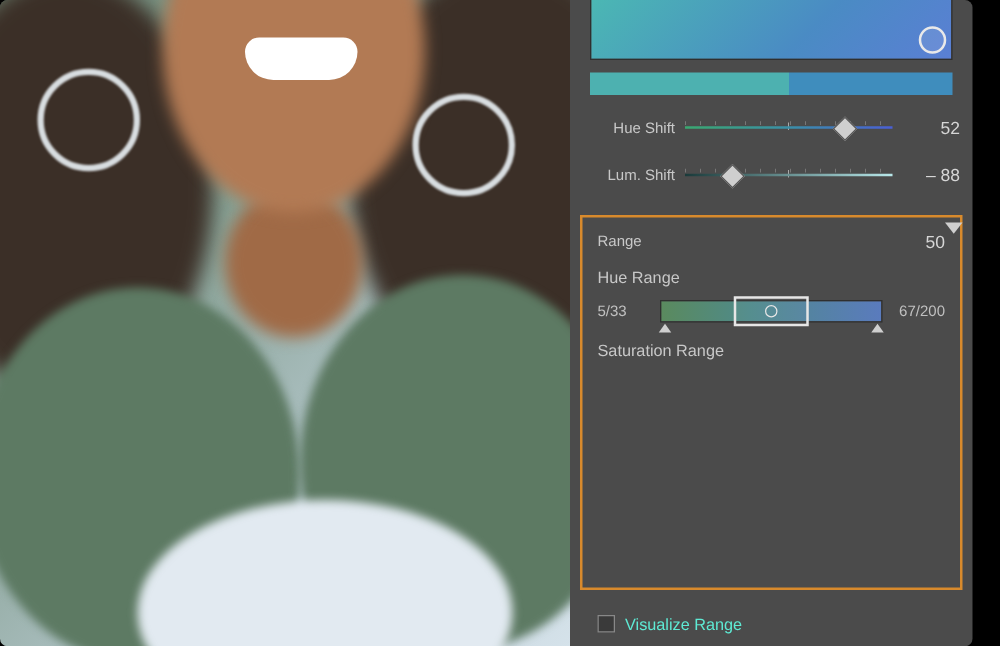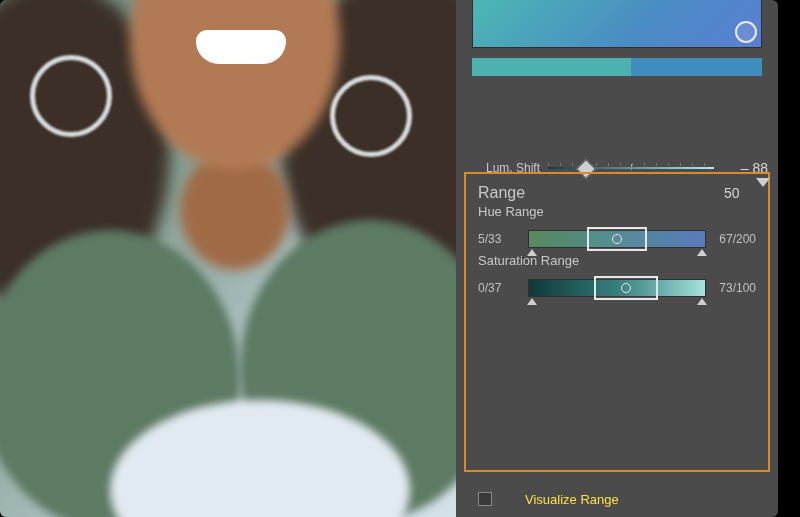--- a/index.html
+++ b/index.html
@@ -116,51 +116,51 @@
     width:48px; text-align:right; color:#d6d6d6; font-size:14px; padding-left:6px;
   }
 
   .hue-track   .line { background:linear-gradient(90deg,#3aa870,#3a8fa8,#4a5fd4);}
   .sat-track   .line { background:linear-gradient(90deg,#7a7a7a,#4aa8c8);}
   .lum-track   .line { background:linear-gradient(90deg,#1a3a3a,#b8e8ea);}
   .range-track .line { background:#888;}
 
   .row-hue   { top: 90px; }
   .row-sat   { top:116px; }
-  .row-lum   { top:156px; }
+  .row-lum   { top:128px; }
 
   
   .range-box {
     position:absolute;
     left:-2px; right:-2px; top:172px; height:300px;
     border:2px solid #d88a2c;
     box-sizing:border-box;
     padding:8px 12px 6px 12px;
   }
   .range-row {
     display:flex; align-items:center; height:22px;
   }
   .range-row .lbl {
-    width:56px; text-align:left; color:#c8c8c8; font-size:16px;
+    width:56px; text-align:left; color:#c8c8c8; font-size:12px;
   }
   .range-row .track {
     flex:1; position:relative; height:14px; margin:0 4px;
   }
   .range-row .tri {
     position:absolute; right:-2px; top:4px; width:0;height:0;
     border-left:7px solid transparent;
     border-right:7px solid transparent;
     border-top:9px solid #cfcfcf;
   }
   .range-row .val {
-    width:32px; text-align:left; color:#d6d6d6; font-size:14px;
+    width:32px; text-align:right; color:#d6d6d6; font-size:14px;
   }
 
   .section-title {
-    color:#c8c8c8; font-size:13px;
+    margin-top:10px; color:#c8c8c8; font-size:13px;
   }
 
   .rng {
     display:flex; align-items:center; margin-top:6px; height:28px;
   }
   .rng .end {
     width:50px; font-size:12px; color:#c0c0c0;
   }
   .rng .end.right { text-align:right; }
   .rng .bar-wrap {
@@ -196,21 +196,21 @@
     transform:translateX(-5px);
   }
 
   .vis-row {
     position:absolute; left:12px; bottom:6px; height:24px;
     display:flex; align-items:center; gap:8px;
   }
   .vis-row .cb {
     width:12px; height:12px; border:1px solid #888; background:#3a3a3a;
   }
-  .vis-row .txt { color:#fde047; font-size:13px;margin-left:25px; }
+  .vis-row .txt { color:#5eead4; font-size:13px; }
 
 </style>
 </head>
 <body>
 
 <div class="stage">
 
   <div class="preview">
     <div class="blob hair-l"></div>
     <div class="blob hair-r"></div>
@@ -225,20 +225,30 @@
   </div>
 
   <div class="panel">
     <div class="panel-inner">
 
       <div class="swatch-big">
         <div class="dot"></div>
       </div>
       <div class="swatch-small"></div>
 
+      <div class="slider-row row-hue">
+        <div class="lbl">Hue Shift</div>
+        <div class="track hue-track">
+          <div class="ticks"></div>
+            <div class="ticks mid"></div>
+          <div class="line"></div>
+          <div class="thumb" style="left:77%"></div>
+        </div>
+        <div class="val">52</div>
+      </div>
 
 
       <div class="slider-row row-lum">
         <div class="lbl">Lum. Shift</div>
         <div class="track lum-track">
           <div class="ticks"></div>
             <div class="ticks mid"></div>
           <div class="line"></div>
           <div class="thumb" style="left:23%"></div>
         </div>
@@ -270,34 +280,20 @@
             <div class="stops">
               <div class="stop" style="left:2%"></div>
               <div class="stop" style="left:98%"></div>
             </div>
           </div>
           <div class="end right">67/200</div>
         </div>
 
         <div class="section-title">Saturation Range</div>
 
-        <div class="rng lum">
-          <div class="end">0/37</div>
-          <div class="bar-wrap">
-            <div class="bar"></div>
-            <div class="window" style="left:37%;right:27%">
-                <div class="handle"></div>
-              </div>
-            <div class="stops">
-              <div class="stop" style="left:2%"></div>
-              <div class="stop" style="left:98%"></div>
-            </div>
-          </div>
-          <div class="end right">73/100</div>
-        </div>
 
       </div>
 
       <div class="vis-row">
         <div class="cb"></div>
         <div class="txt">Visualize Range</div>
       </div>
 
     </div>
   </div>

